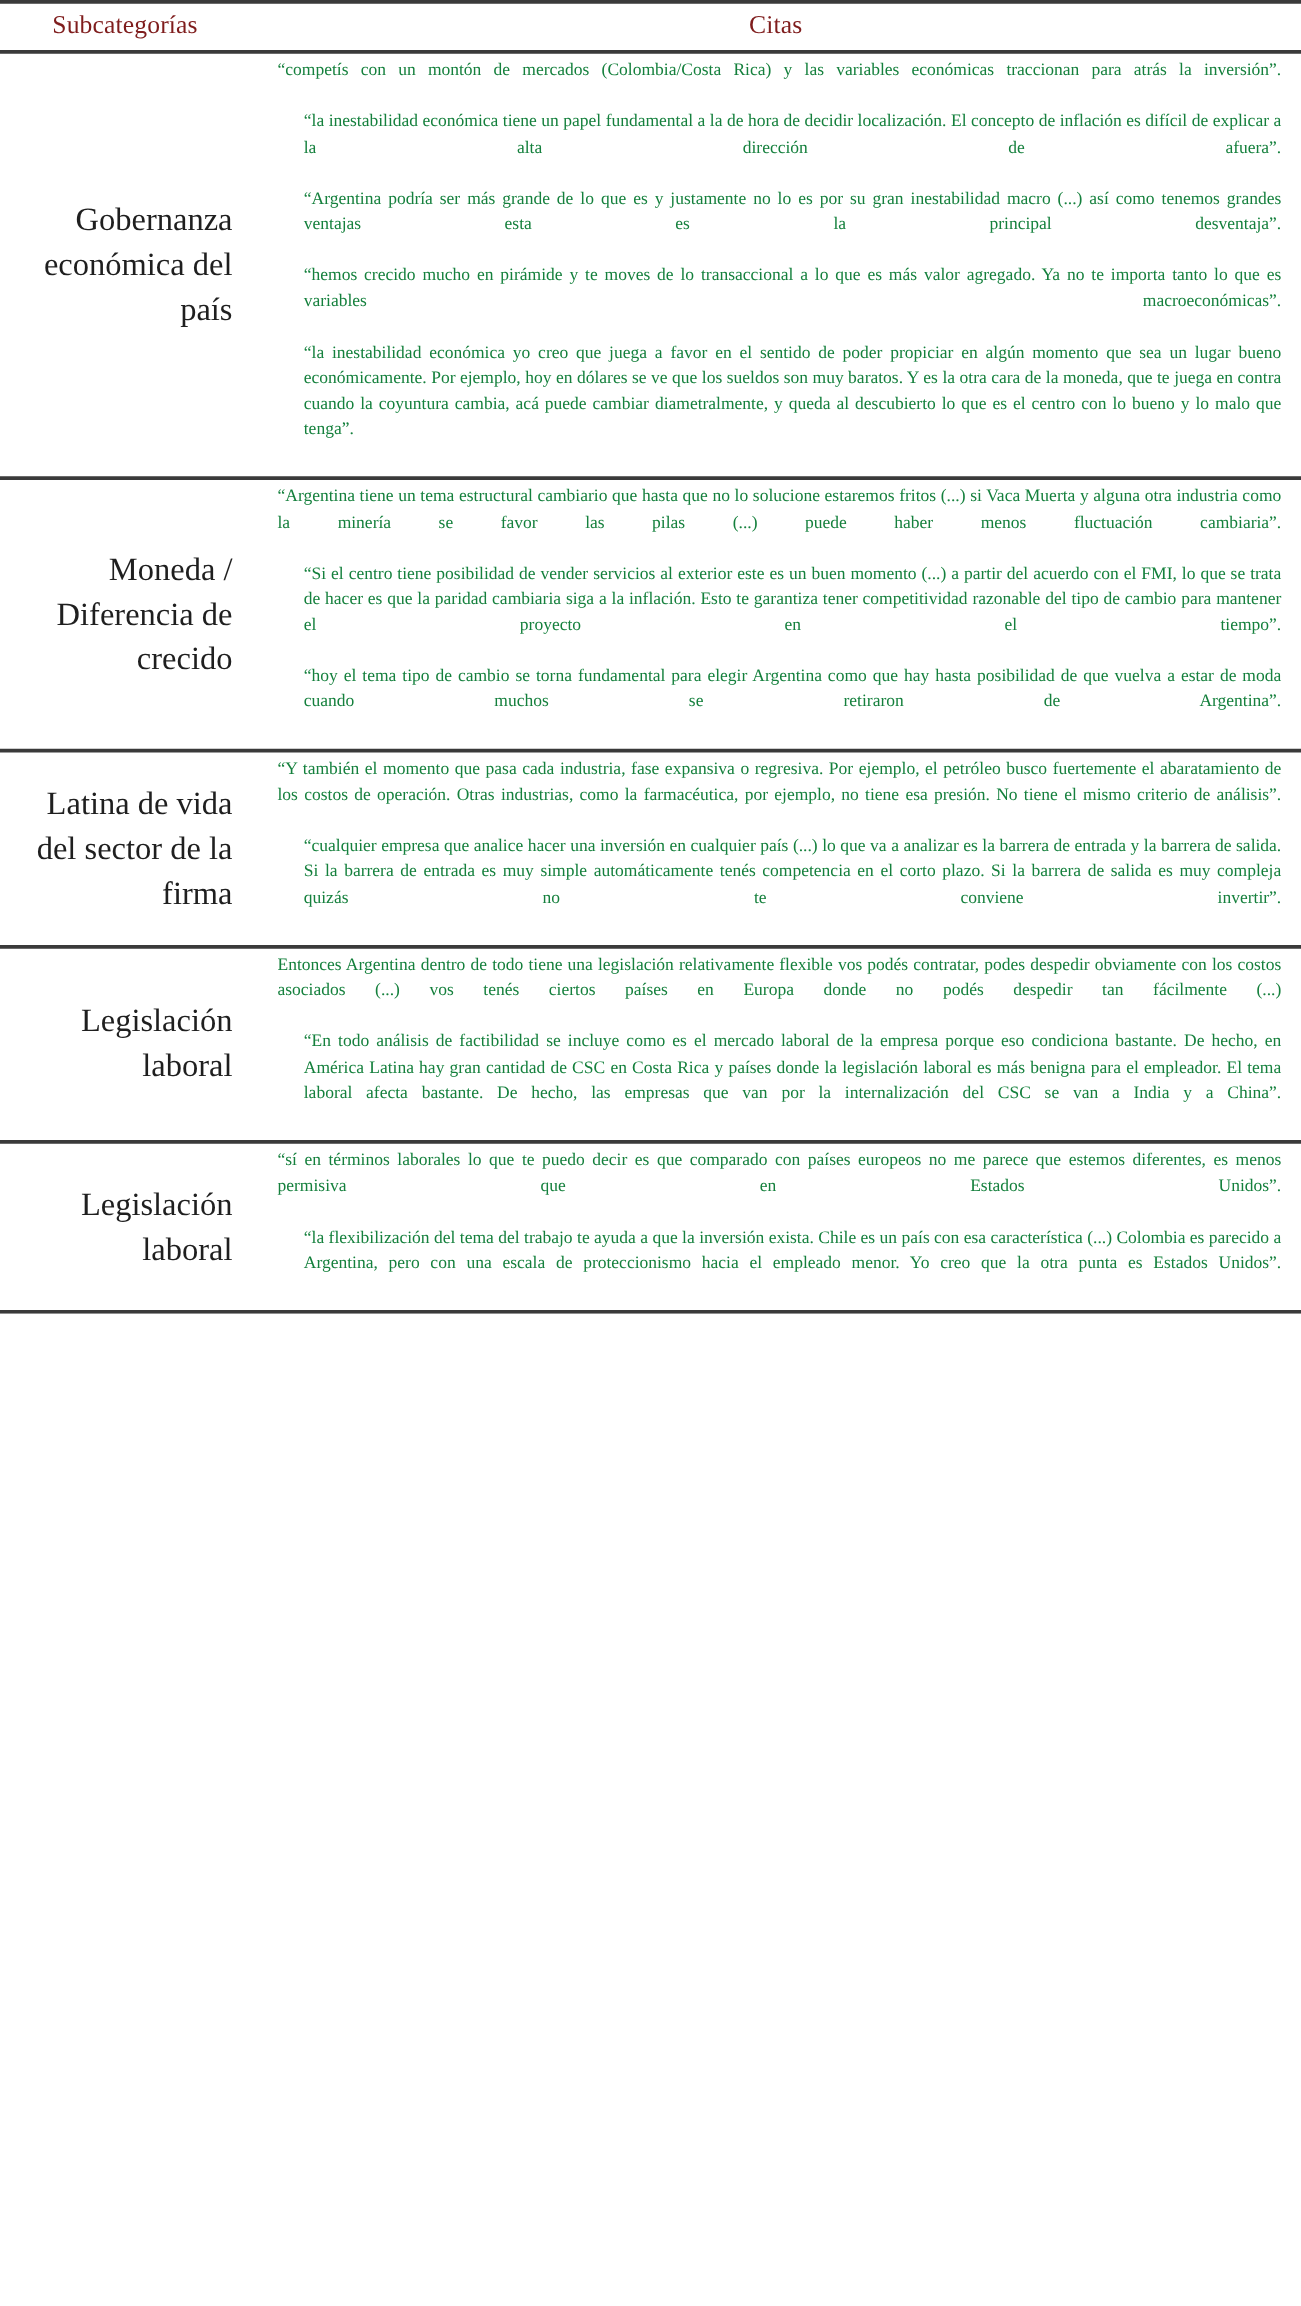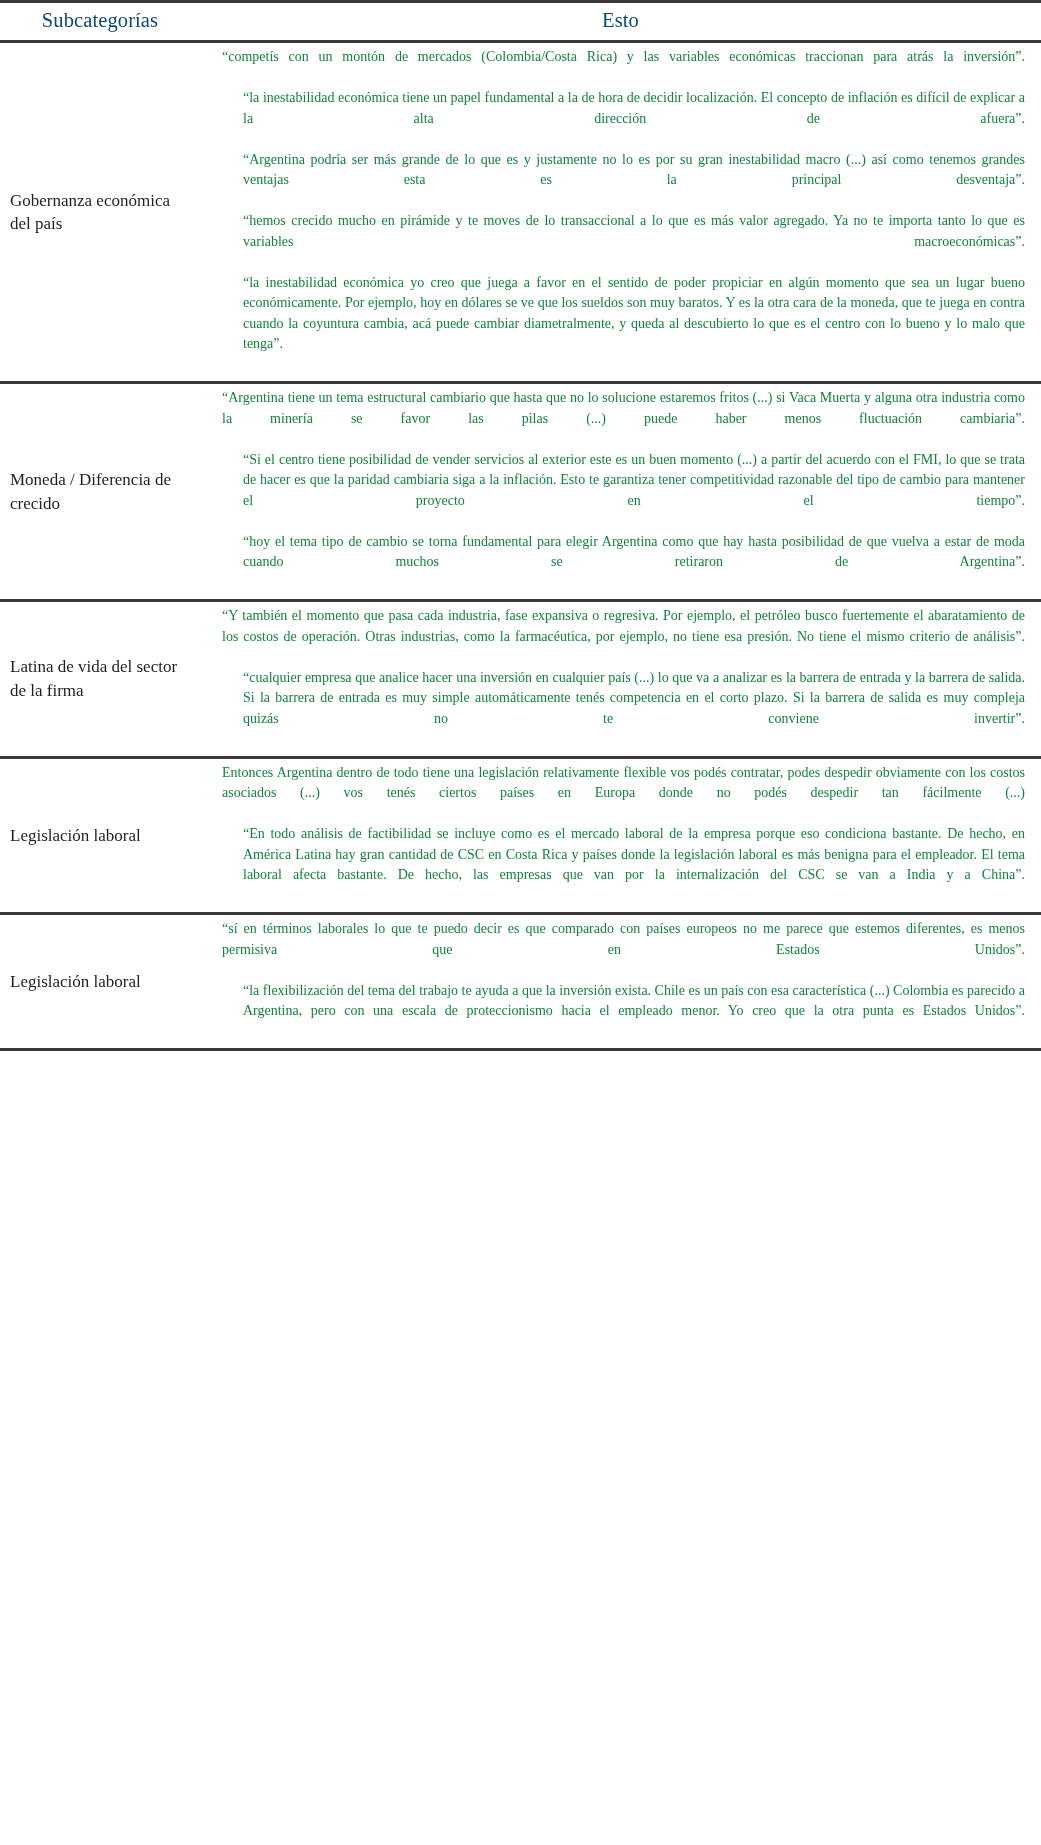--- a/index.html
+++ b/index.html
@@ -46,27 +46,27 @@
 
   col.col-sub { width: 200px; }
   col.col-quotes { width: 841px; }
 
   th.head-cell {
     font-weight: normal;
     font-size: 20.5px;
     text-align: center;
     padding: 6px 0 8px 0;
     letter-spacing: 0.1px;
-    color: #0c4a6e;
+    color: #7f1d1d;
   }
 
   td.subcat-cell {
     vertical-align: middle;
-    text-align: left;
-    font-size: 17px;
+    text-align: right;
+    font-size: 26px;
     line-height: 1.38;
     padding: 6px 14px 6px 10px;
     color: #1f1f1f;
   }
 
   td.quotes-cell {
     vertical-align: top;
     padding: 4px 16px 6px 22px;
     font-size: 14px;
     color: #15803d;
@@ -101,21 +101,21 @@
 
 <div class="page">
   <table class="quote-table">
     <colgroup>
       <col class="col-sub">
       <col class="col-quotes">
     </colgroup>
     <thead>
       <tr class="rule-top rule-head-bottom">
         <th class="head-cell">Subcategorías</th>
-        <th class="head-cell">Esto</th>
+        <th class="head-cell">Citas</th>
       </tr>
     </thead>
     <tbody>
 
       <tr class="rule-row">
         <td class="subcat-cell">
           <span class="subcat-label">Gobernanza económica del país</span>
         </td>
         <td class="quotes-cell">
           <p class="quote">“competís con un montón de mercados (Colombia/Costa Rica) y las variables económicas traccionan para atrás la inversión”.</p>

